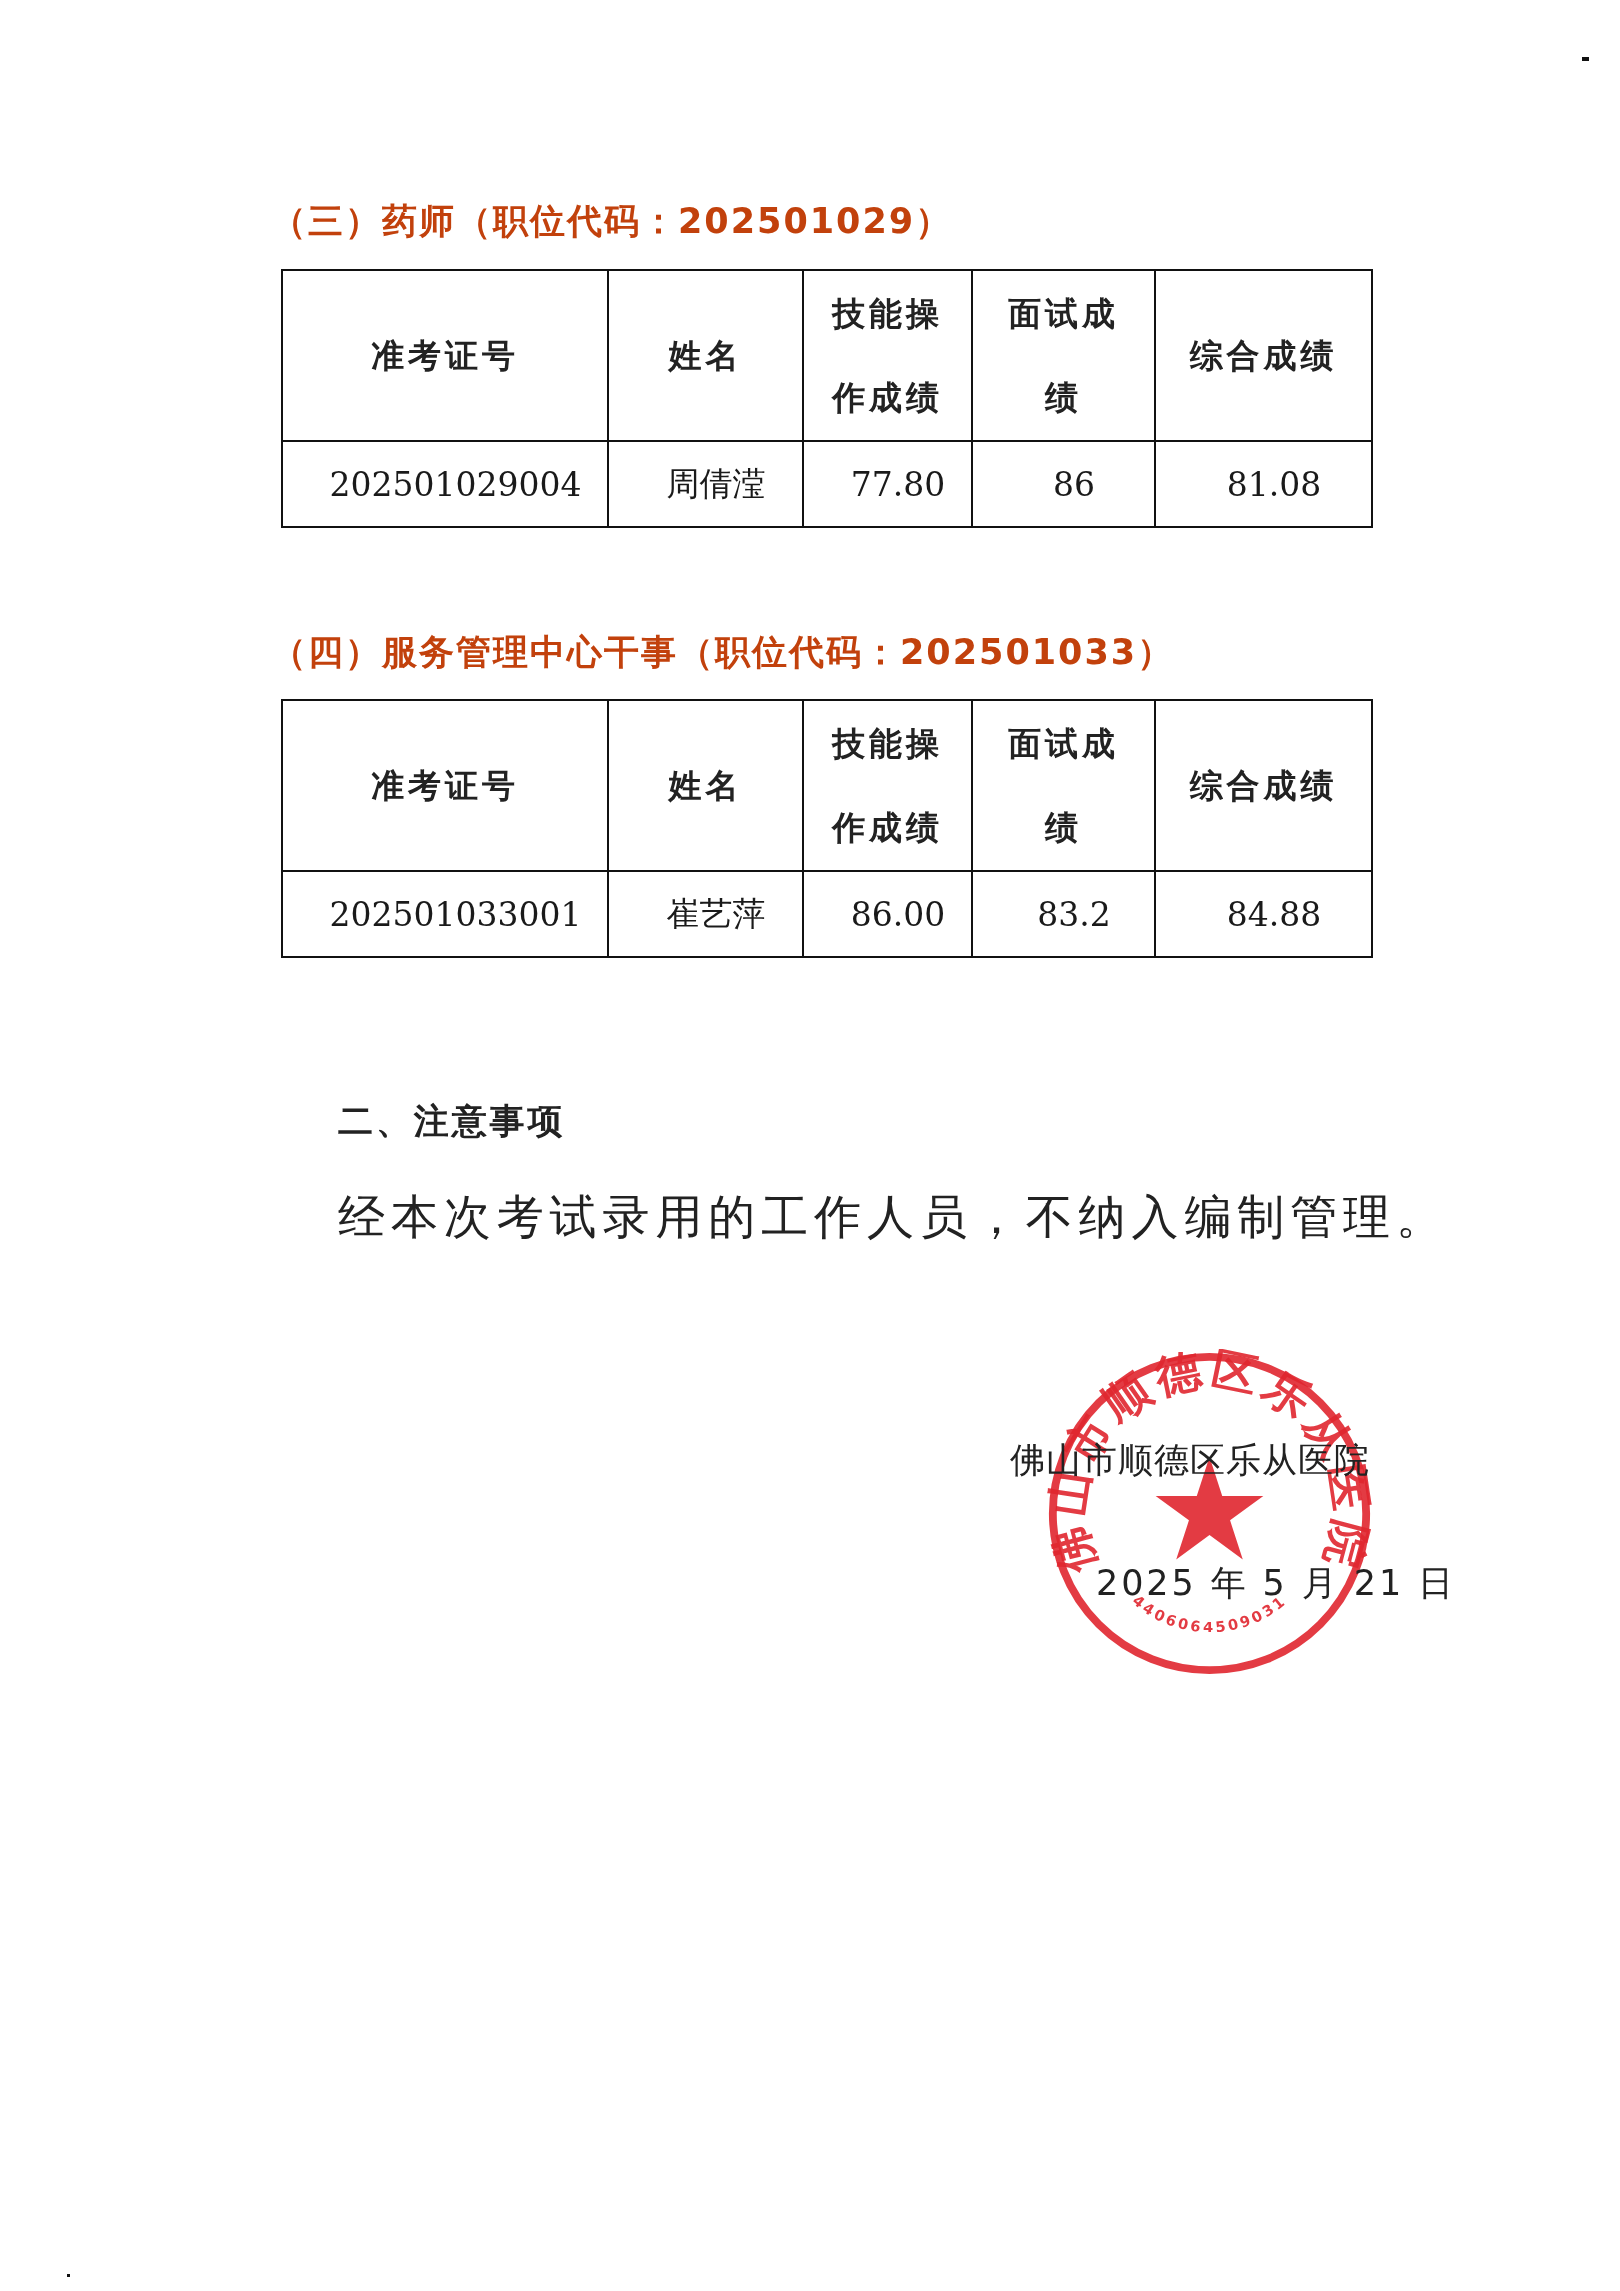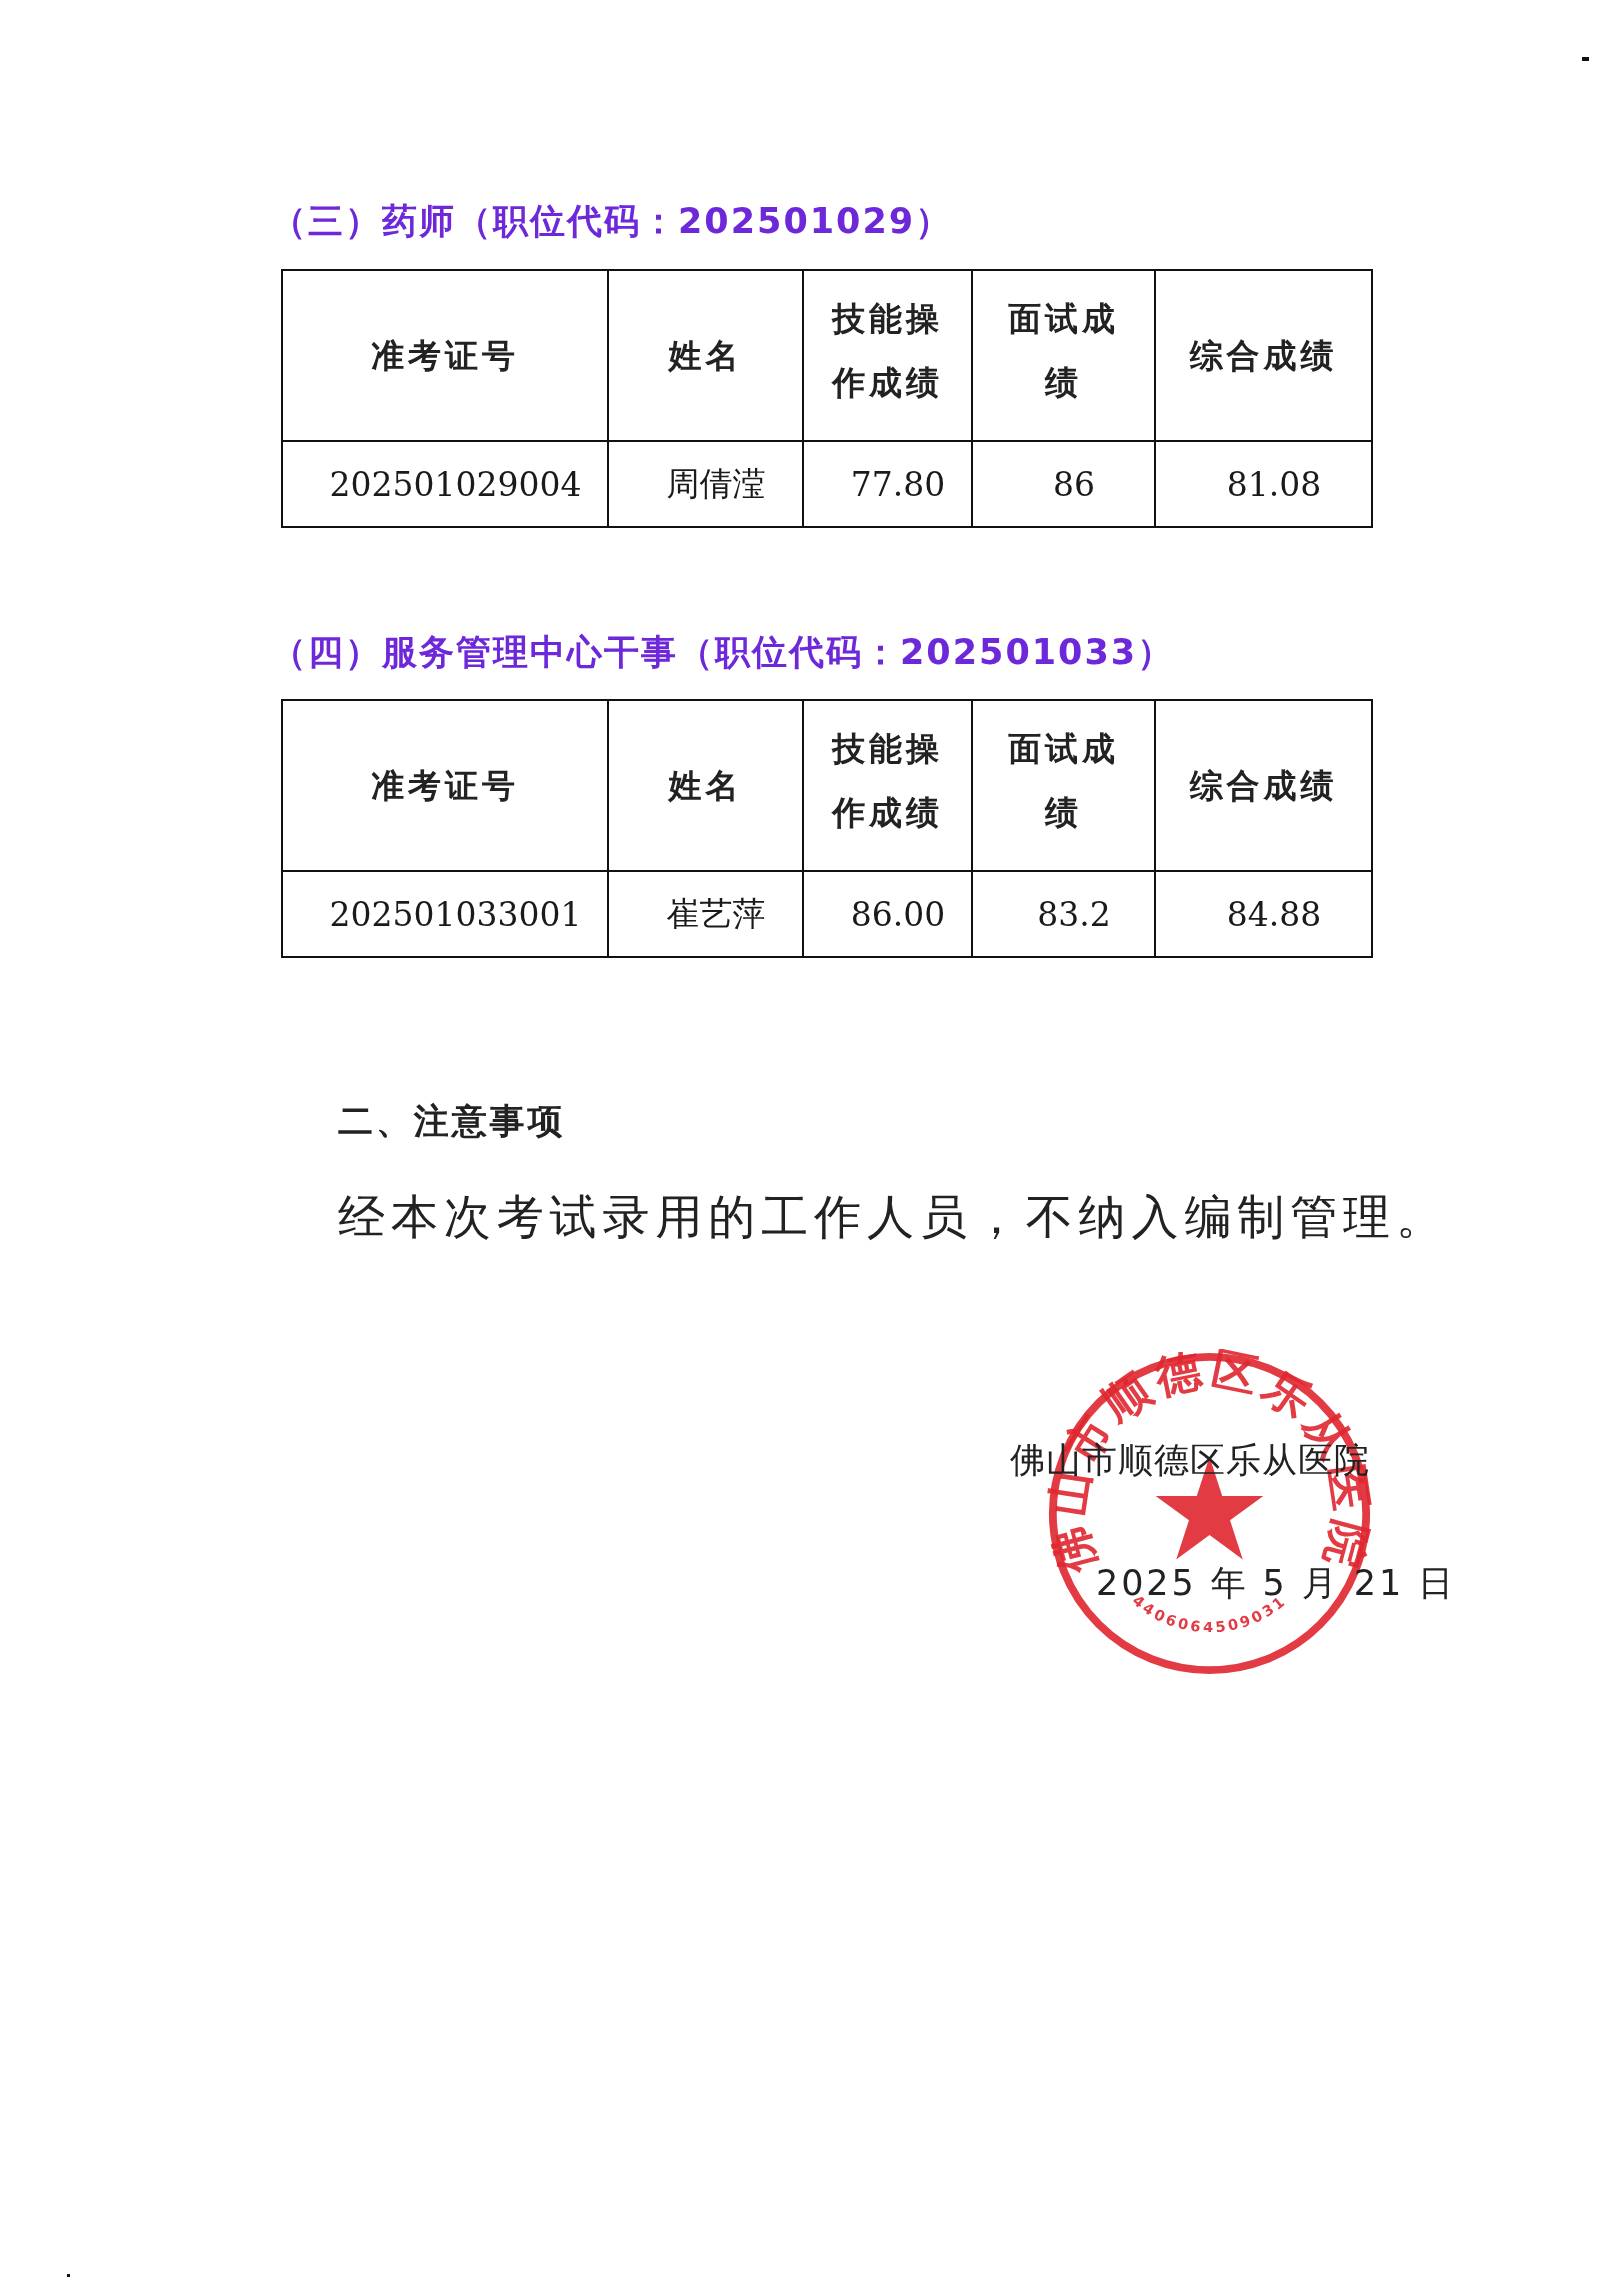--- a/index.html
+++ b/index.html
@@ -2,35 +2,35 @@
 <html><head>
 <meta charset="utf-8">
 <style>
   html, body { margin: 0; padding: 0; background: #ffffff; }
   body {
     width: 1620px; height: 2292px; position: relative; overflow: hidden;
     font-family: "DejaVu Serif", "Liberation Serif", serif; color: #1a1a1a;
   }
   .section-title {
     position: absolute; left: 271px; font-size: 35px; letter-spacing: 2px;
-    font-family: "DejaVu Sans", "Liberation Sans", sans-serif; font-weight: bold; color: #6d28d9;
+    font-family: "DejaVu Sans", "Liberation Sans", sans-serif; font-weight: bold; color: #c2410c;
   }
   table.scores {
     position: absolute; left: 281px; width: 1090px; border-collapse: collapse;
     table-layout: fixed;
   }
   table.scores td, table.scores th {
     border: 2px solid #111; text-align: center; vertical-align: middle;
     font-weight: normal; padding: 0;
   }
   table.scores th {
     font-family: "DejaVu Sans", "Liberation Sans", sans-serif; font-size: 33px;
     height: 169px; line-height: 84px; letter-spacing: 3.9px; font-weight: bold; color: #222;
   }
-  table.scores th .wrap { display: inline-block; width: 118px; word-break: break-all; line-height: 64px; }
+  table.scores th .wrap { display: inline-block; width: 118px; word-break: break-all; line-height: 84px; }
   table.scores td {
     font-family: "DejaVu Serif", "Liberation Serif", serif; font-size: 33px; height: 84px; padding-left: 21px;
   }
   table.scores td.name { font-family: Liberation Sans, sans-serif; }
   .notes-title {
     position: absolute; left: 338px; top: 1098px; font-size: 35px; letter-spacing: 2.9px;
     font-family: "DejaVu Sans", "Liberation Sans", sans-serif; font-weight: bold; color: #222;
   }
   .notes-body {
     position: absolute; left: 338px; top: 1186px; font-size: 47px; letter-spacing: 5.9px;

